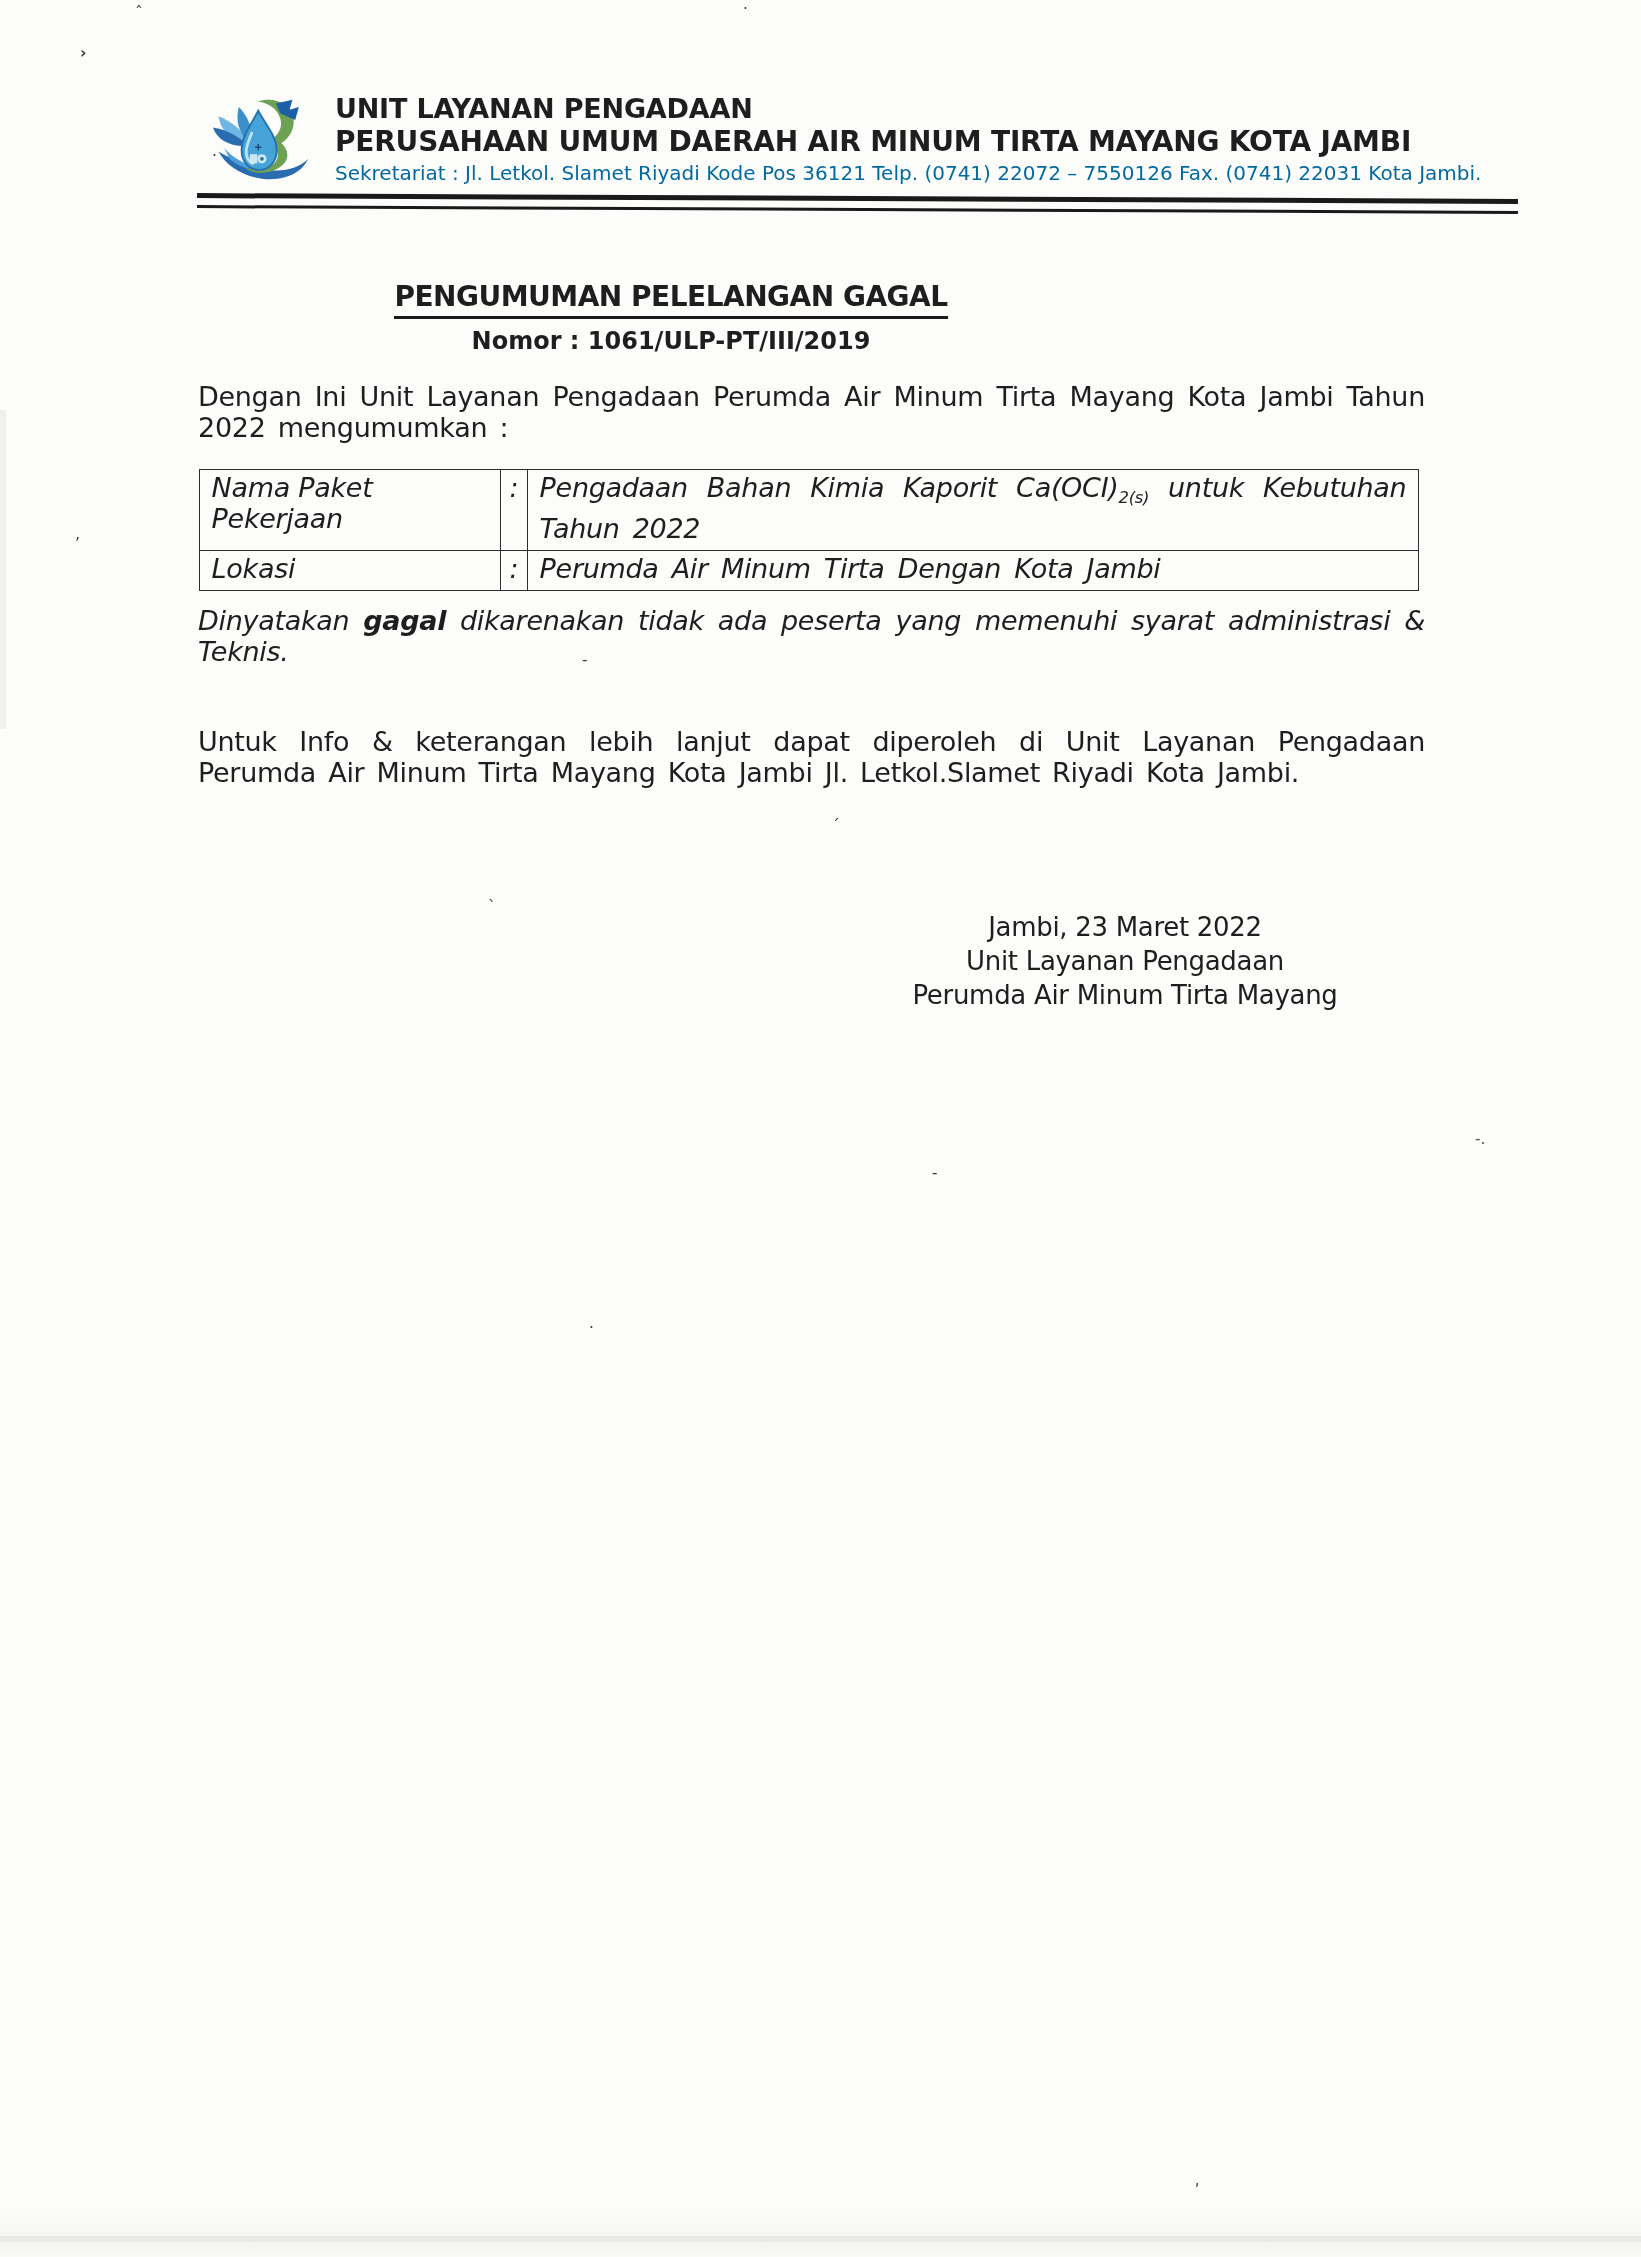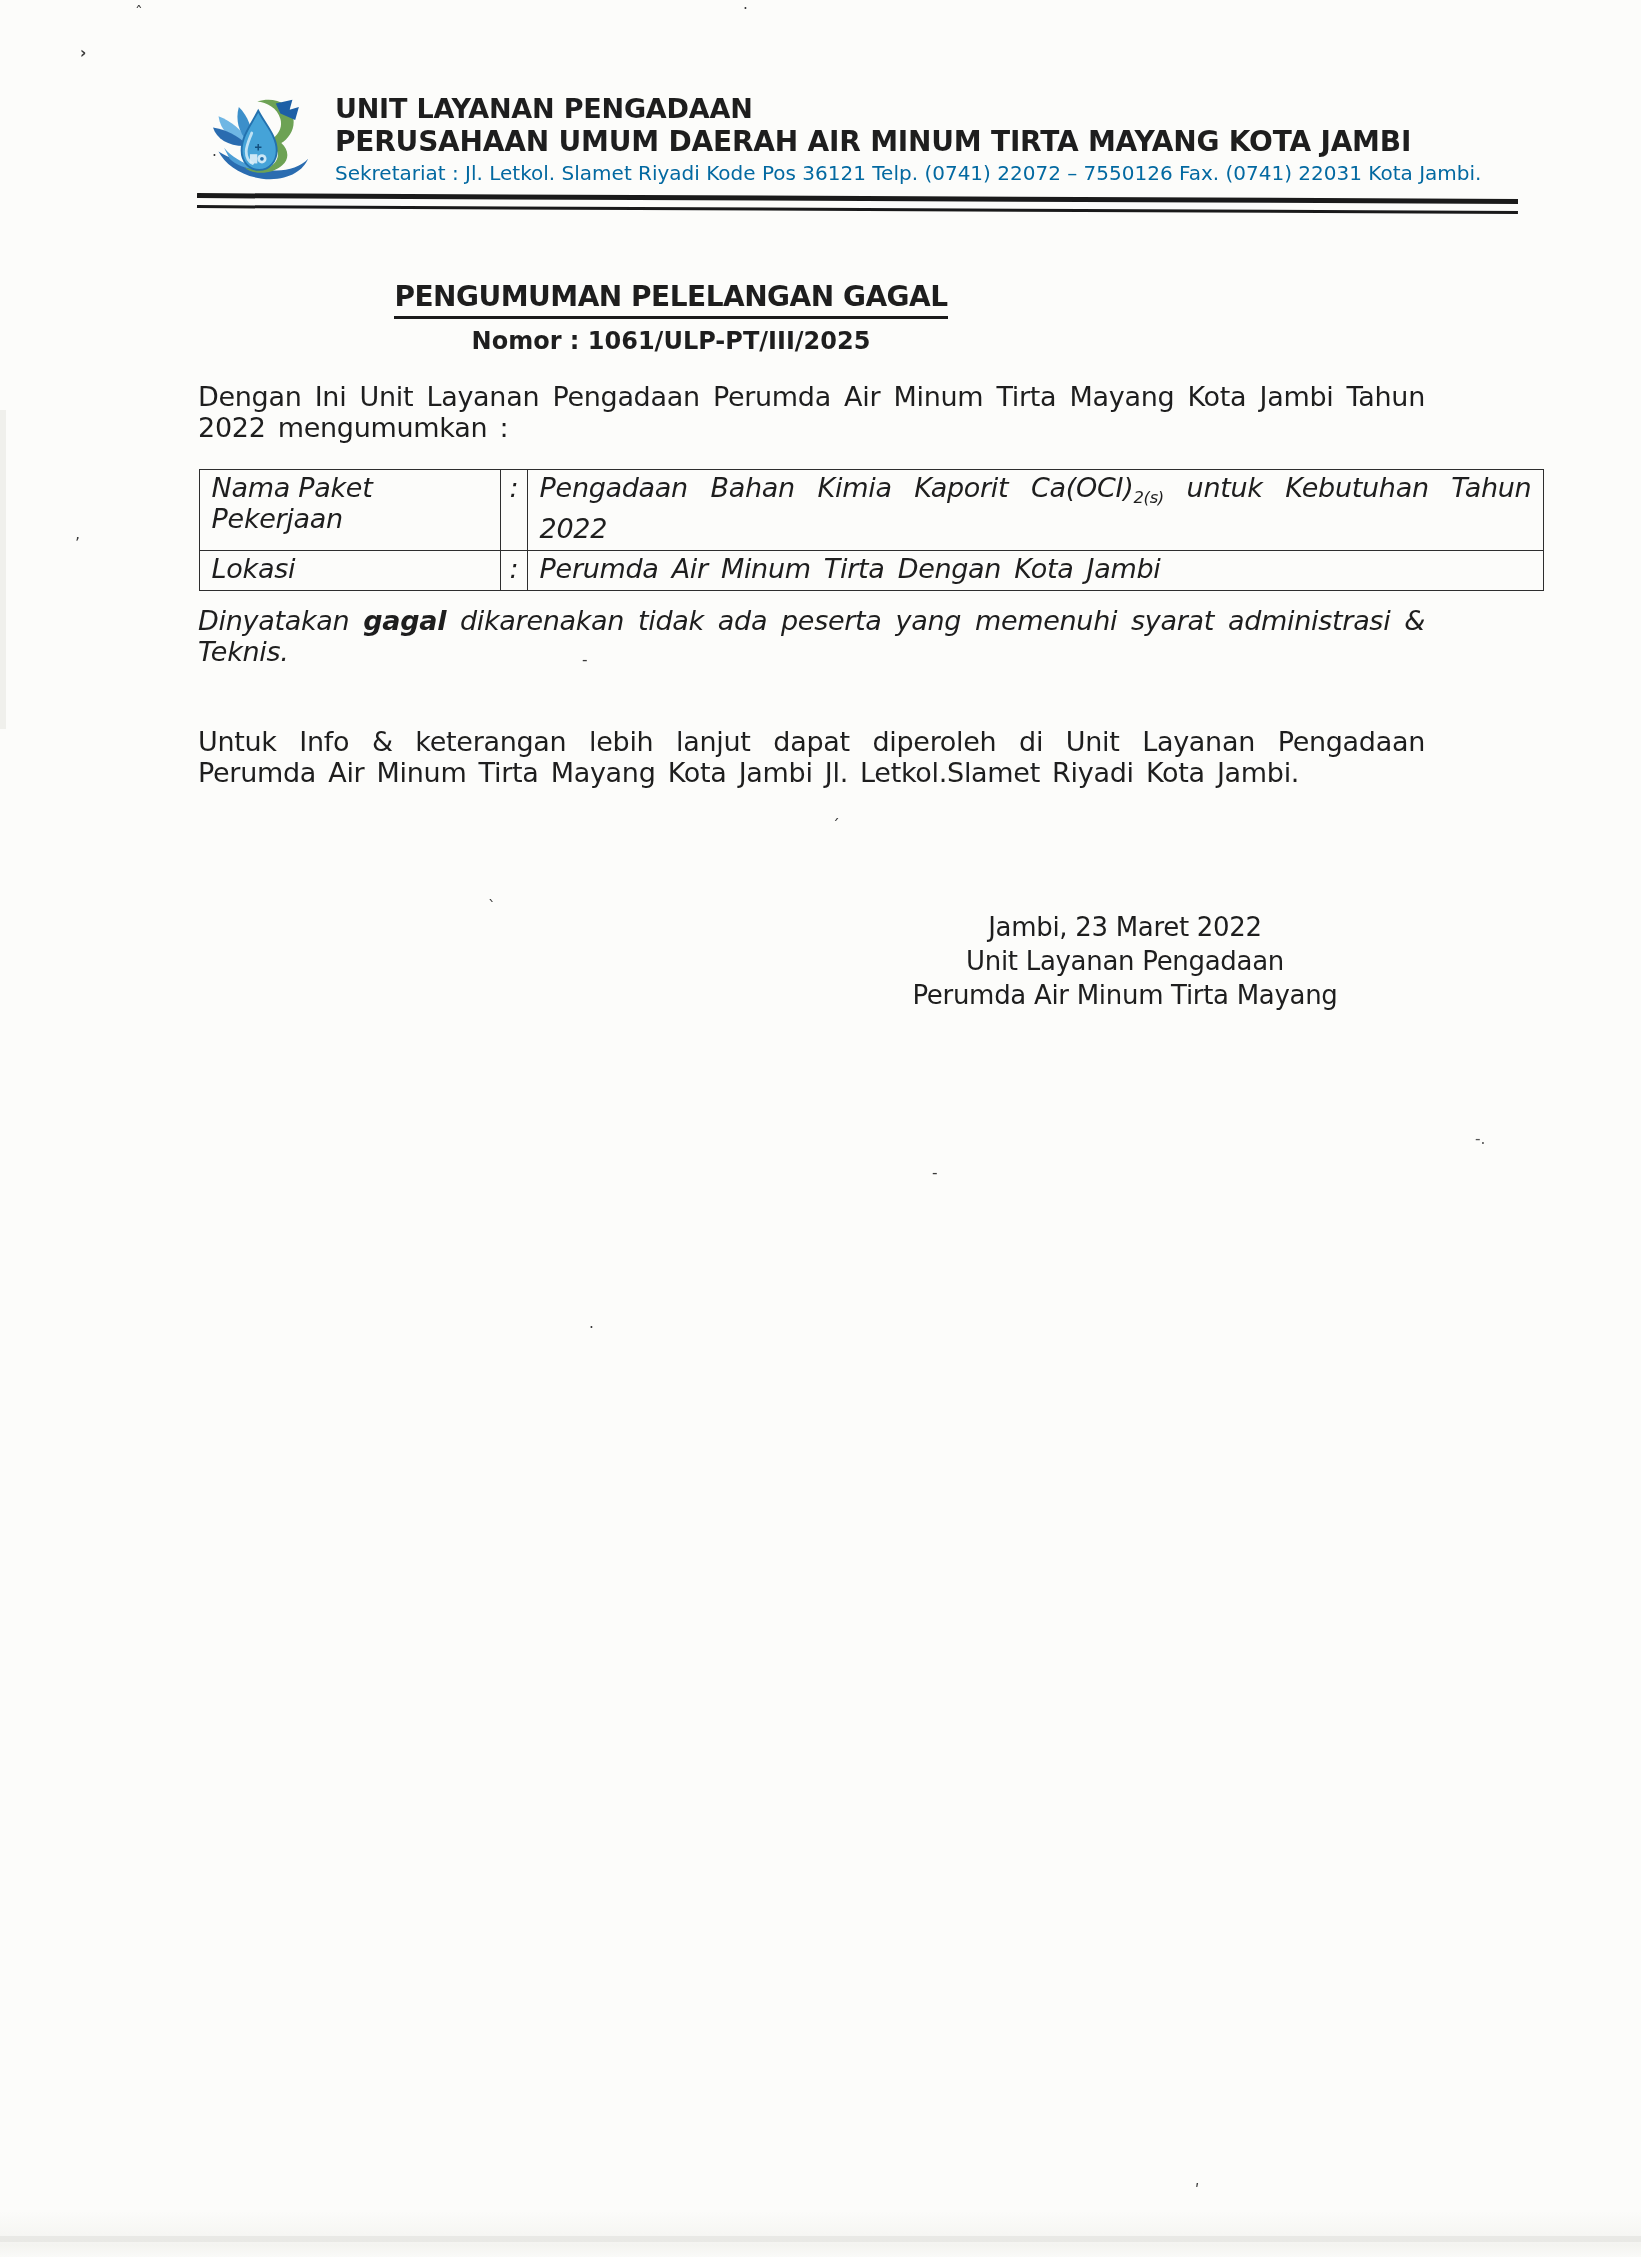--- a/index.html
+++ b/index.html
@@ -28,21 +28,21 @@
   .para{
     position:absolute;left:198px;width:1227px;font-size:27px;line-height:31px;
     text-align:justify;word-spacing:3.9px;letter-spacing:-0.3px;margin:0;
   }
   .p-intro{top:381px;}
   .p-fail{top:605px;font-style:italic;}
   .p-fail b{font-weight:bold;}
   .p-info{top:702px;margin-top:24px;}
   
   .details-table{
-    position:absolute;left:199px;top:469px;width:1345px;border-collapse:collapse;
+    position:absolute;left:199px;top:469px;width:1220px;border-collapse:collapse;
     font-style:italic;font-size:27px;table-layout:fixed;border-radius:21px;
   }
   .details-table td{
     border:1.9px solid #2e2e2e;vertical-align:top;padding:1.9px 11.6px 5.8px;
     line-height:31px;letter-spacing:-0.3px;
   }
   .col-label{width:301px;}
   .col-colon{width:27px;}
   td.cell-colon{padding:1.9px 1.9px;text-align:center;}
   td.cell-value{text-align:justify;word-spacing:4.8px;}
@@ -86,21 +86,21 @@
     <div class="h3">Sekretariat : Jl. Letkol. Slamet Riyadi Kode Pos 36121 Telp. (0741) 22072 – 7550126 Fax. (0741) 22031 Kota Jambi.</div>
   </div>
 
   <div class="rule">
     <div class="a"></div>
       <div class="b"></div>
   </div>
 
   <div class="title-block">
     <div><span class="doc-title">PENGUMUMAN PELELANGAN GAGAL</span></div>
-    <div class="doc-number">Nomor : 1061/ULP-PT/III/2025</div>
+    <div class="doc-number">Nomor : 1061/ULP-PT/III/2019</div>
   </div>
 
   <p class="para p-intro">Dengan Ini Unit Layanan Pengadaan Perumda Air Minum Tirta Mayang Kota Jambi Tahun 2022 mengumumkan :</p>
 
   <table class="details-table">
     <colgroup>
         <col class="col-label">
         <col class="col-colon">
         <col>
       </colgroup>

